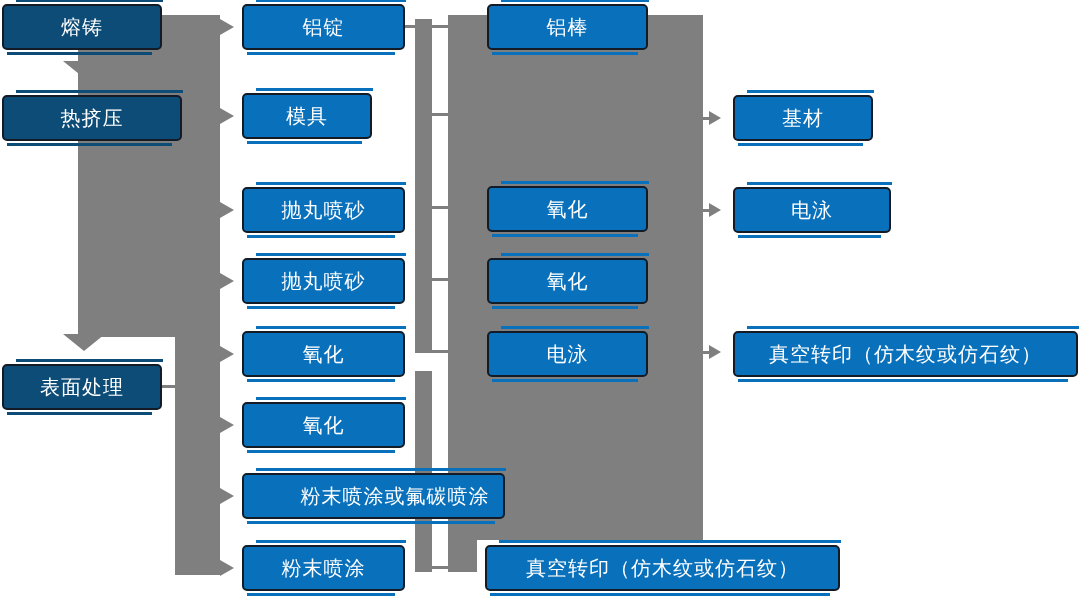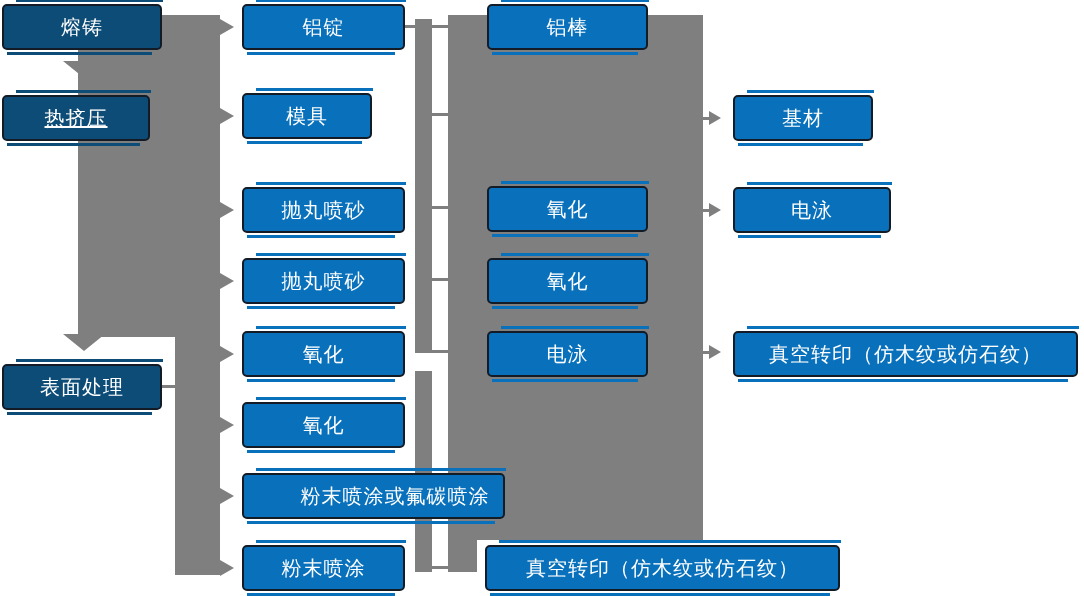--- a/index.html
+++ b/index.html
@@ -74,21 +74,21 @@
   <div class="hline" style="left:703px;top:117px;width:8px;"></div>
   <div class="tri-right sm" style="left:709px;top:111px;"></div>
   <div class="hline" style="left:703px;top:209px;width:8px;"></div>
   <div class="tri-right sm" style="left:709px;top:203px;"></div>
   <div class="hline" style="left:703px;top:351px;width:8px;"></div>
   <div class="tri-right sm" style="left:709px;top:345px;"></div>
 
   <div class="node dark" style="left:2px;top:4px;width:160px;">
       <span>熔铸</span>
     </div>
-  <div class="node dark" style="left:2px;top:95px;width:148px;text-decoration:underline;">
+  <div class="node dark" style="left:2px;top:95px;width:180px;">
       <span>热挤压</span>
     </div>
   <div class="node dark" style="left:2px;top:364px;width:160px;">
       <span>表面处理</span>
     </div>
 
   <div class="node bright" style="left:242px;top:4px;width:163px;">
       <span>铝锭</span>
     </div>
   <div class="node bright" style="left:242px;top:93px;width:130px;">

